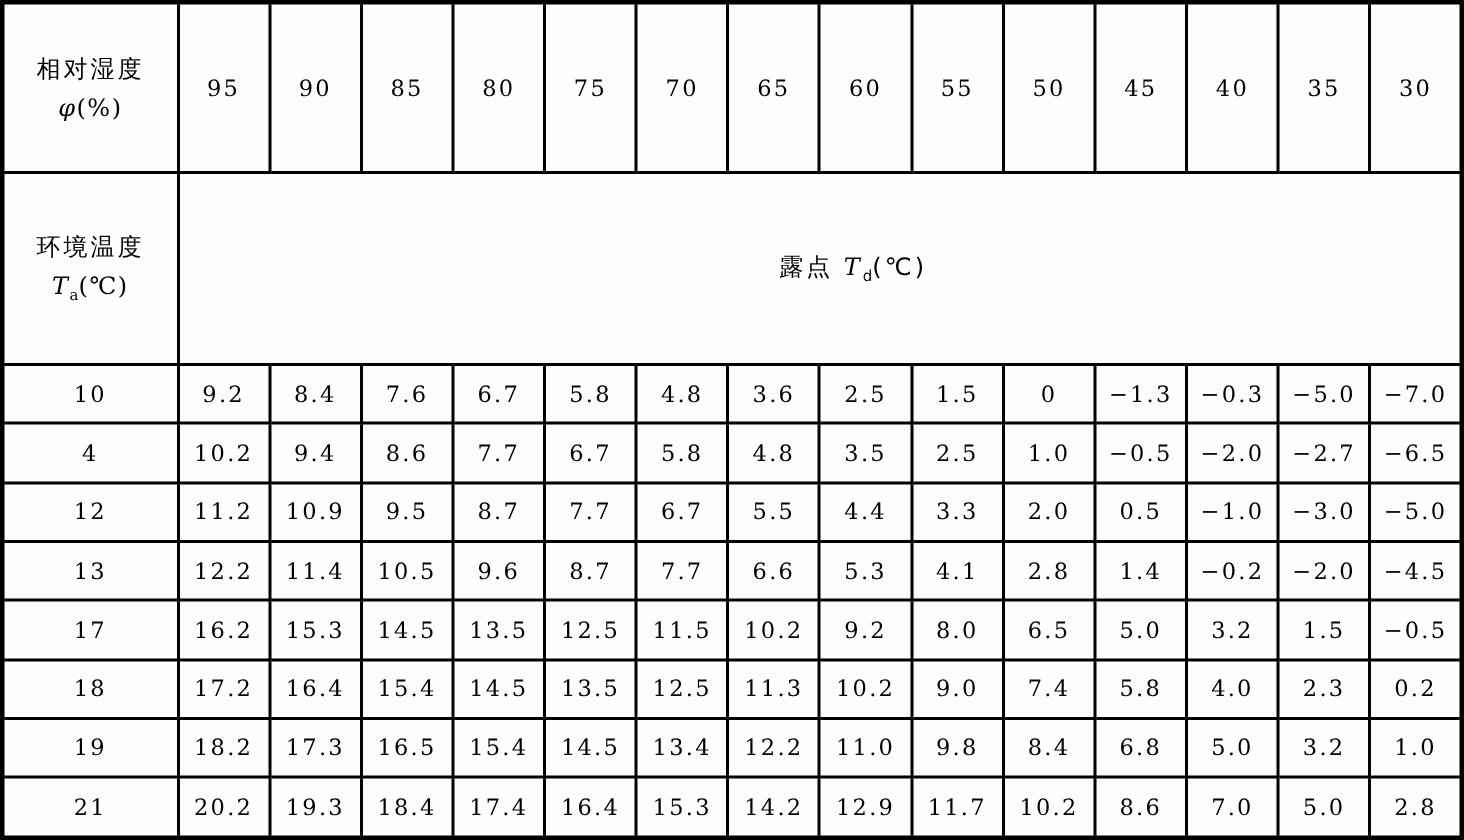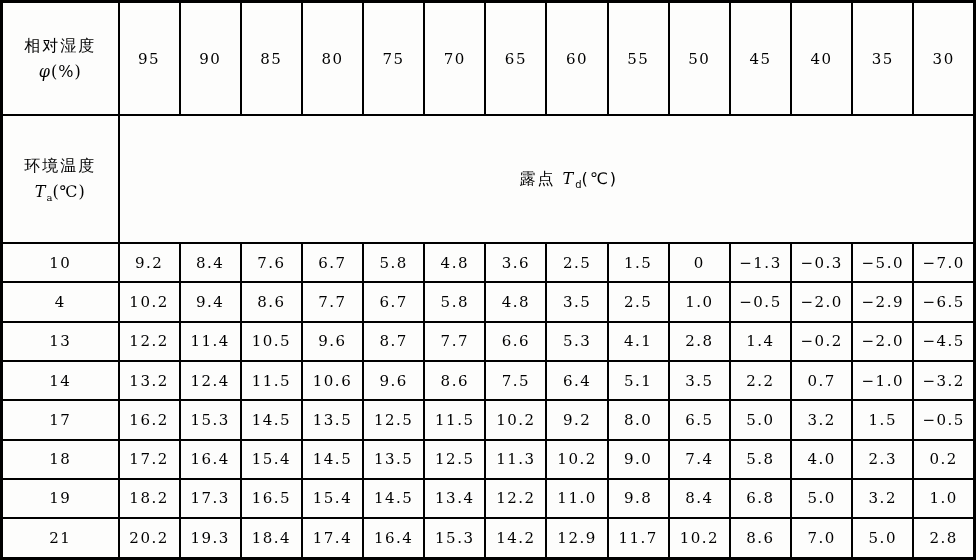--- a/index.html
+++ b/index.html
@@ -113,58 +113,58 @@
         <td class="val-cell">8.6</td>
         <td class="val-cell">7.7</td>
         <td class="val-cell">6.7</td>
         <td class="val-cell">5.8</td>
         <td class="val-cell">4.8</td>
         <td class="val-cell">3.5</td>
         <td class="val-cell">2.5</td>
         <td class="val-cell">1.0</td>
         <td class="val-cell">−0.5</td>
         <td class="val-cell">−2.0</td>
-        <td class="val-cell">−2.9</td>
+        <td class="val-cell">−2.7</td>
         <td class="val-cell">−6.5</td>
+      </tr>
+      <tr class="data-row">
+        <td class="temp-cell">12</td>
+        <td class="val-cell">11.2</td>
+        <td class="val-cell">10.9</td>
+        <td class="val-cell">9.5</td>
+        <td class="val-cell">8.7</td>
+        <td class="val-cell">7.7</td>
+        <td class="val-cell">6.7</td>
+        <td class="val-cell">5.5</td>
+        <td class="val-cell">4.4</td>
+        <td class="val-cell">3.3</td>
+        <td class="val-cell">2.0</td>
+        <td class="val-cell">0.5</td>
+        <td class="val-cell">−1.0</td>
+        <td class="val-cell">−3.0</td>
+        <td class="val-cell">−5.0</td>
       </tr>
       <tr class="data-row">
         <td class="temp-cell">13</td>
         <td class="val-cell">12.2</td>
         <td class="val-cell">11.4</td>
         <td class="val-cell">10.5</td>
         <td class="val-cell">9.6</td>
         <td class="val-cell">8.7</td>
         <td class="val-cell">7.7</td>
         <td class="val-cell">6.6</td>
         <td class="val-cell">5.3</td>
         <td class="val-cell">4.1</td>
         <td class="val-cell">2.8</td>
         <td class="val-cell">1.4</td>
         <td class="val-cell">−0.2</td>
         <td class="val-cell">−2.0</td>
         <td class="val-cell">−4.5</td>
       </tr>
       <tr class="data-row">
-        <td class="temp-cell">14</td>
-        <td class="val-cell">13.2</td>
-        <td class="val-cell">12.4</td>
-        <td class="val-cell">11.5</td>
-        <td class="val-cell">10.6</td>
-        <td class="val-cell">9.6</td>
-        <td class="val-cell">8.6</td>
-        <td class="val-cell">7.5</td>
-        <td class="val-cell">6.4</td>
-        <td class="val-cell">5.1</td>
-        <td class="val-cell">3.5</td>
-        <td class="val-cell">2.2</td>
-        <td class="val-cell">0.7</td>
-        <td class="val-cell">−1.0</td>
-        <td class="val-cell">−3.2</td>
-      </tr>
-      <tr class="data-row">
         <td class="temp-cell">17</td>
         <td class="val-cell">16.2</td>
         <td class="val-cell">15.3</td>
         <td class="val-cell">14.5</td>
         <td class="val-cell">13.5</td>
         <td class="val-cell">12.5</td>
         <td class="val-cell">11.5</td>
         <td class="val-cell">10.2</td>
         <td class="val-cell">9.2</td>
         <td class="val-cell">8.0</td>

